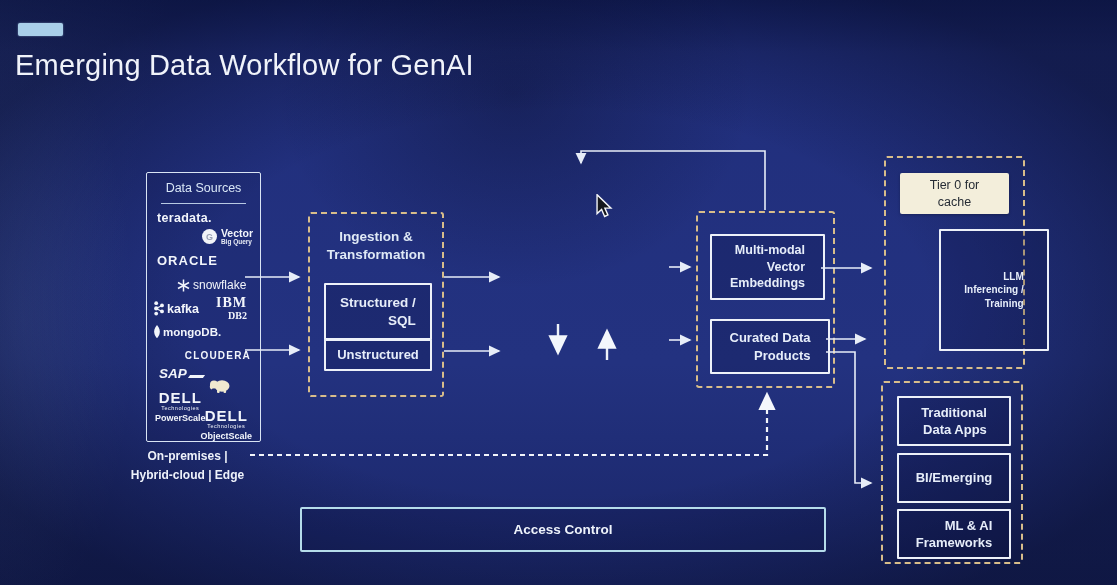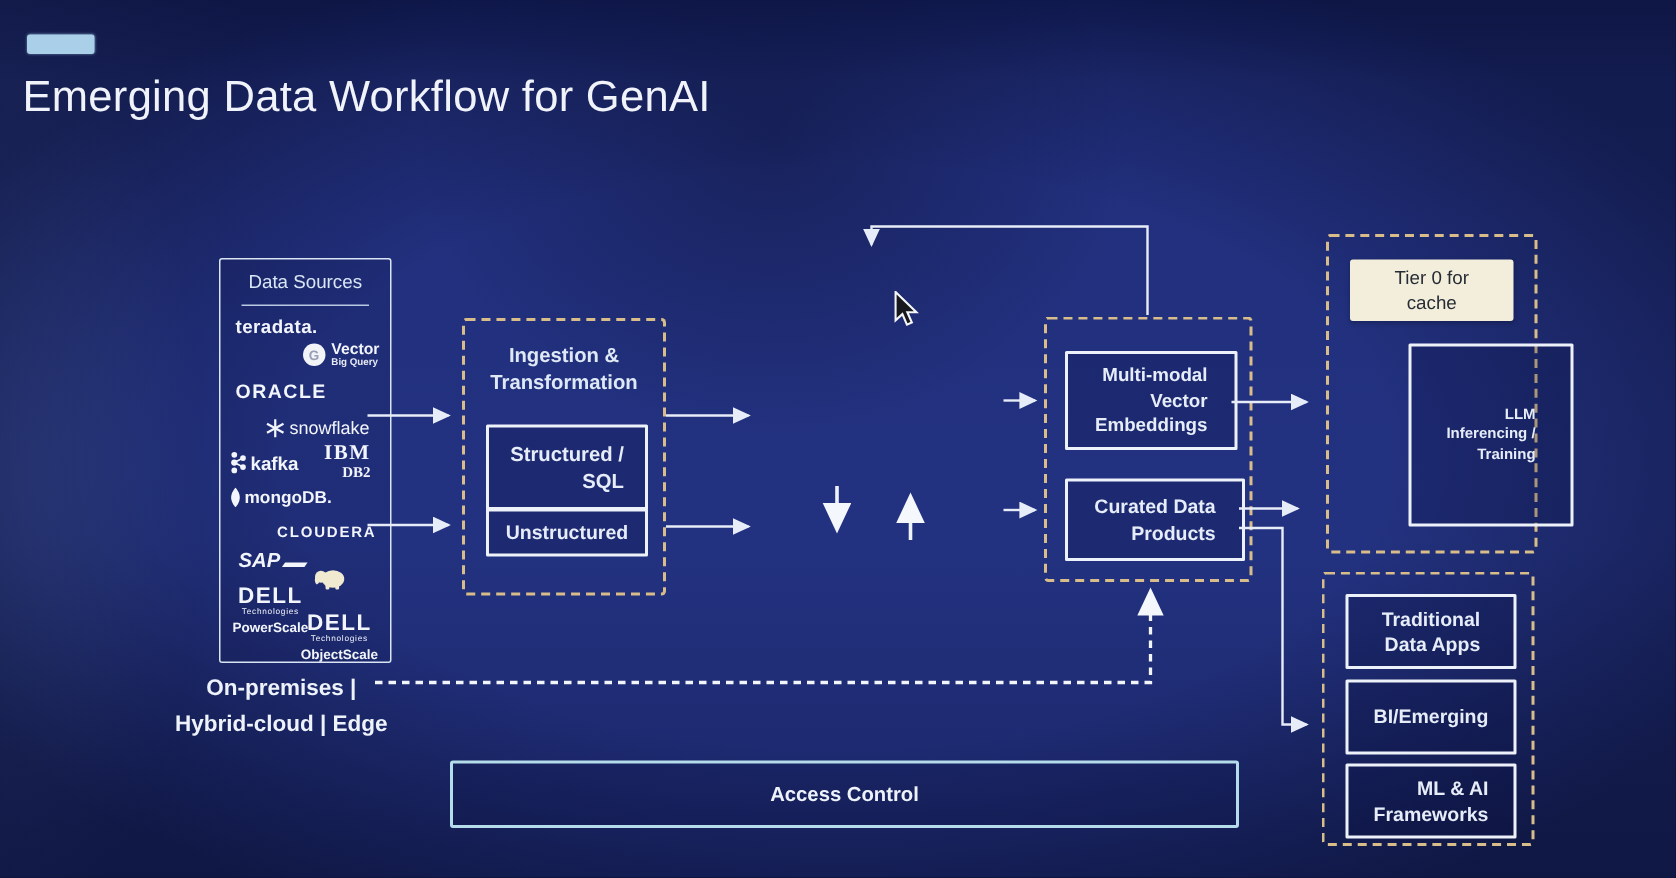--- a/index.html
+++ b/index.html
@@ -54,21 +54,21 @@
   .lg-cloudera{right:3px;top:141px;font-weight:800;font-size:10px;letter-spacing:1.2px;}
   .lg-sap{left:6px;top:157px;font-weight:800;font-style:italic;font-size:13.5px;display:flex;align-items:center;}
   .sap-dash{display:inline-block;width:15px;height:3px;background:#f2f5fb;transform:skewX(-35deg);margin-left:2px;margin-top:6px;}
   .lg-hadoop{right:22px;top:168px;}
   .lg-dell{text-align:center;line-height:1;}
   .lg-dell-ps{left:2px;top:181px;}
   .lg-dell-os{right:2px;top:199px;}
   .dell-t1{font-size:15px;font-weight:800;letter-spacing:1px;display:block;}
   .dell-t2{font-size:5.5px;letter-spacing:.5px;display:block;margin-top:1px;}
   .dell-t3{font-size:9px;font-weight:bold;display:block;margin-top:2px;}
-  .ds-caption{left:100px;top:447px;width:175px;text-align:center;font-size:15px;font-weight:600;color:#eef2fa;line-height:1.6;}
+  .ds-caption{left:100px;top:447px;width:175px;text-align:center;font-size:12px;font-weight:600;color:#eef2fa;line-height:1.6;}
 
   
   .ing-frame{left:308px;top:212px;width:132px;height:181px;}
   .ing-title{left:0;right:0;top:14px;font-size:13.5px;}
   .box-structured{left:14px;top:53px;width:104px;height:53px;font-size:13.5px;margin-top:16px;}
   .box-unstructured{left:14px;top:125px;width:104px;height:28px;font-size:13px;}
 
   
   .lake-frame{left:505px;top:188px;width:163px;height:228px;}
   .lake-box{left:18px;top:10px;width:121px;height:120px;font-size:18px;line-height:1.5;font-weight:400;}

